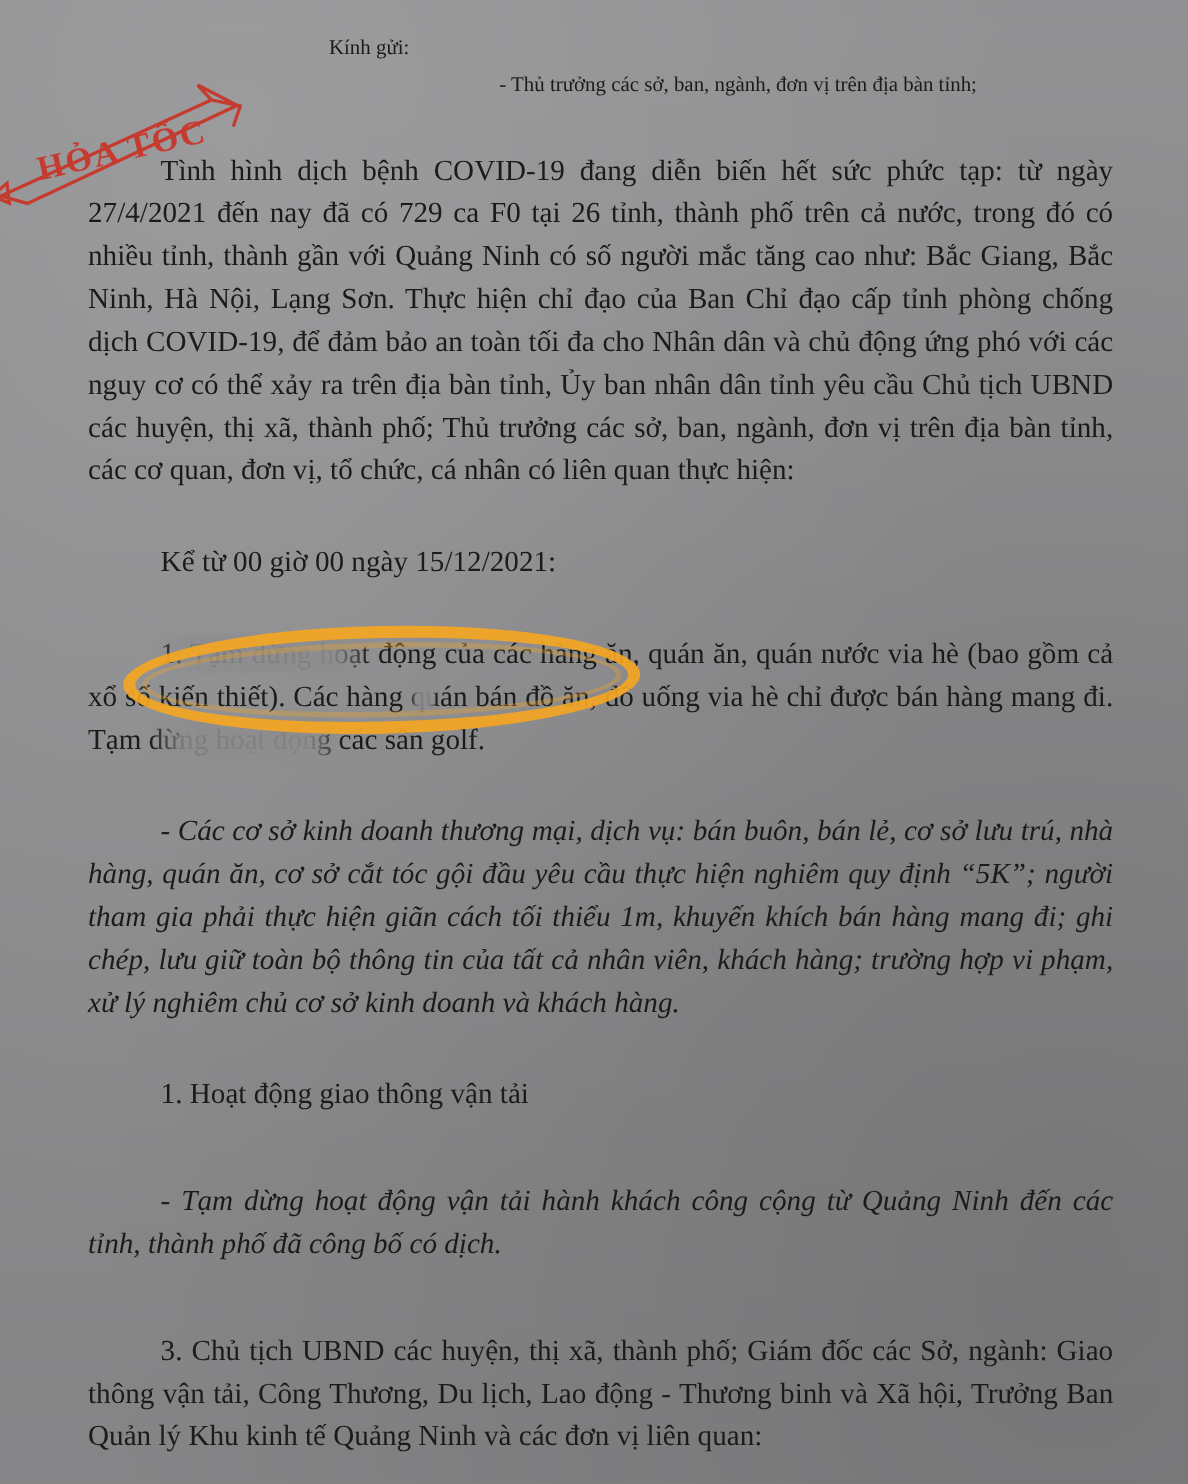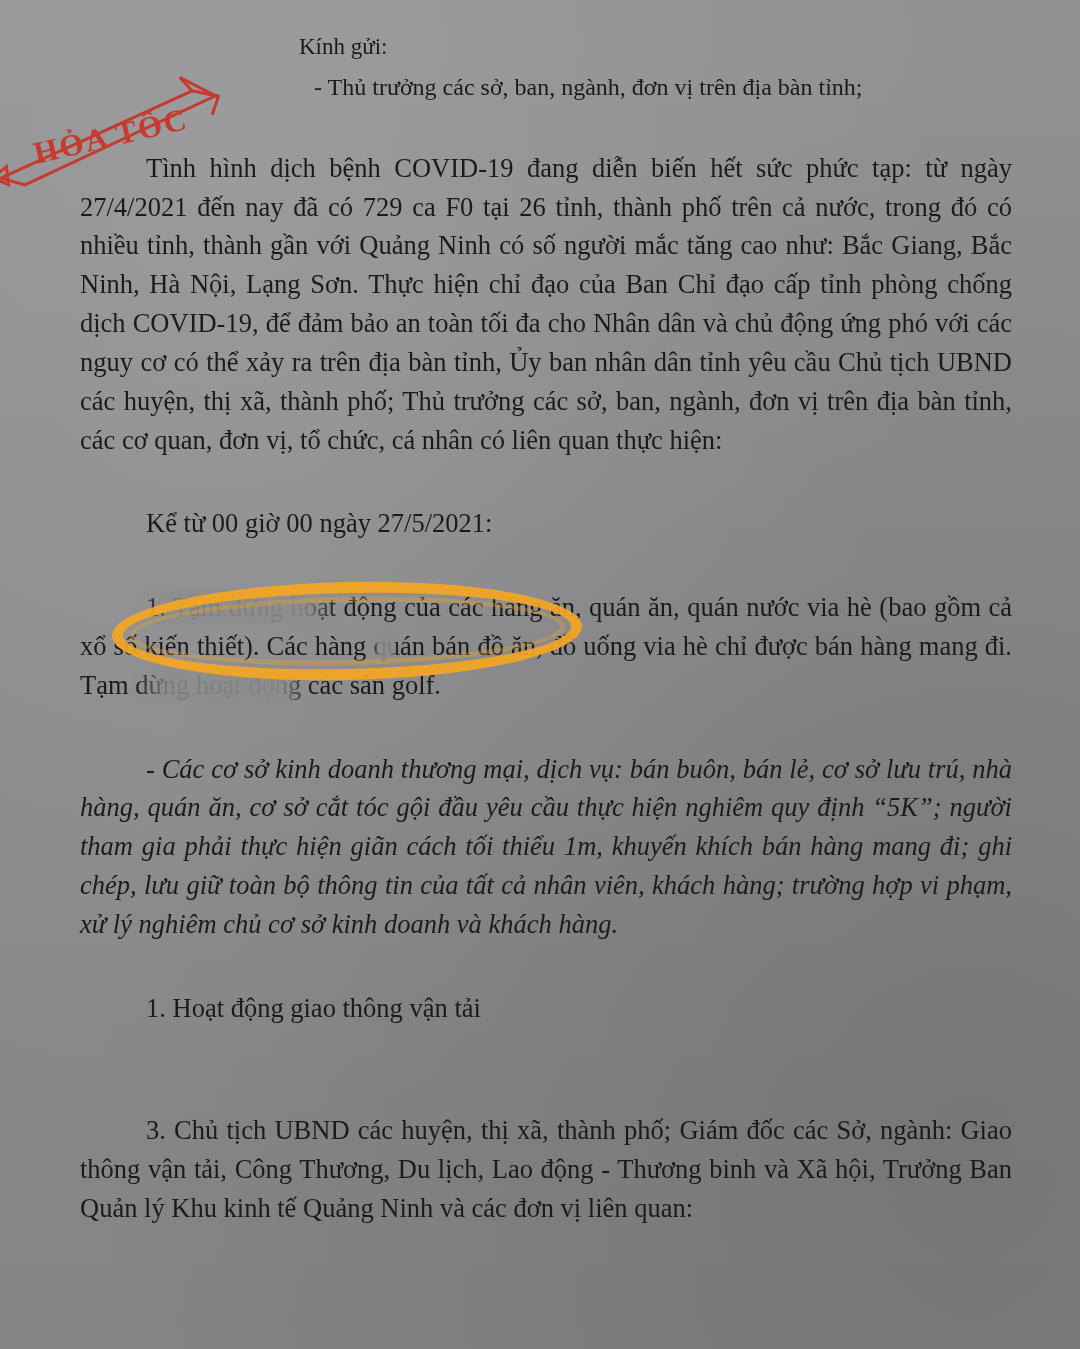--- a/index.html
+++ b/index.html
@@ -28,27 +28,28 @@
     pointer-events: none;
   }
   .doc {
     position: relative;
     padding: 30px 52px 0 64px;
     font-size: 26.5px;
     line-height: 1.465;
   }
   .addressee-head {
     margin: 0 0 6px 235px;
-    font-size: 23px;
+    font-size: 19px;
   }
   .addressee {
     margin: 0 0 2px 250px;
     text-indent: -26px;
     padding-left: 26px;
-    font-size: 24px;
+    font-size: 19px;
+    text-align: center;
   }
   .para {
     margin: 16px;
     text-align: justify;
     text-indent: 66px;
   }
   .para.dash {
     text-indent: 66px;
     font-style: italic;
   }
@@ -136,21 +137,21 @@
 
     <div class="addressee-head">Kính gửi:</div>
     <div class="addressee">- Thủ trưởng các sở, ban, ngành, đơn vị trên địa bàn tỉnh;</div>
 
     <div class="gap-l"></div>
 
     <p class="para">Tình hình dịch bệnh COVID-19 đang diễn biến hết sức phức tạp: từ ngày 27/4/2021 đến nay đã có 729 ca F0 tại 26 tỉnh, thành phố trên cả nước, trong đó có nhiều tỉnh, thành gần với Quảng Ninh có số người mắc tăng cao như: Bắc Giang, Bắc Ninh, Hà Nội, Lạng Sơn. Thực hiện chỉ đạo của Ban Chỉ đạo cấp tỉnh phòng chống dịch COVID-19, để đảm bảo an toàn tối đa cho Nhân dân và chủ động ứng phó với các nguy cơ có thể xảy ra trên địa bàn tỉnh, Ủy ban nhân dân tỉnh yêu cầu Chủ tịch UBND các huyện, thị xã, thành phố; Thủ trưởng các sở, ban, ngành, đơn vị trên địa bàn tỉnh, các cơ quan, đơn vị, tổ chức, cá nhân có liên quan thực hiện:</p>
 
     <div class="gap-s"></div>
 
-    <p class="para">Kể từ 00 giờ 00 ngày 27/5/2021:</p>
+    <p class="para">Kể từ 00 giờ 00 ngày 15/12/2021:</p>
 
     <div class="gap-s"></div>
 
     <div class="highlight-block">
       <p class="para">1. Tạm dừng hoạt động của các hàng ăn, quán ăn, quán nước via hè (bao gồm cả xổ số kiến thiết). Các hàng quán bán đồ ăn, đồ uống via hè chỉ được bán hàng mang đi. Tạm dừng hoạt động các sân golf.</p>
       <div class="smudge smudge-1"></div>
       <div class="smudge smudge-2"></div>
       <div class="smudge smudge-3"></div>
       <div class="marker"></div>
     </div>
@@ -161,20 +162,21 @@
 
     <div class="gap-s"></div>
 
     <p class="para">1. Hoạt động giao thông vận tải</p>
 
     <div class="gap-s"></div>
 
 
     <div class="gap-s"></div>
 
+    <p class="para dash">- Tạm dừng hoạt động vận tải hành khách công cộng từ Quảng Ninh đến các tỉnh, thành phố đã công bố có dịch.</p>
 
     <div class="gap-s"></div>
 
 
     <div class="gap-s"></div>
 
     <p class="para">3. Chủ tịch UBND các huyện, thị xã, thành phố; Giám đốc các Sở, ngành: Giao thông vận tải, Công Thương, Du lịch, Lao động - Thương binh và Xã hội, Trưởng Ban Quản lý Khu kinh tế Quảng Ninh và các đơn vị liên quan:</p>
 
   </div>
 </div>

